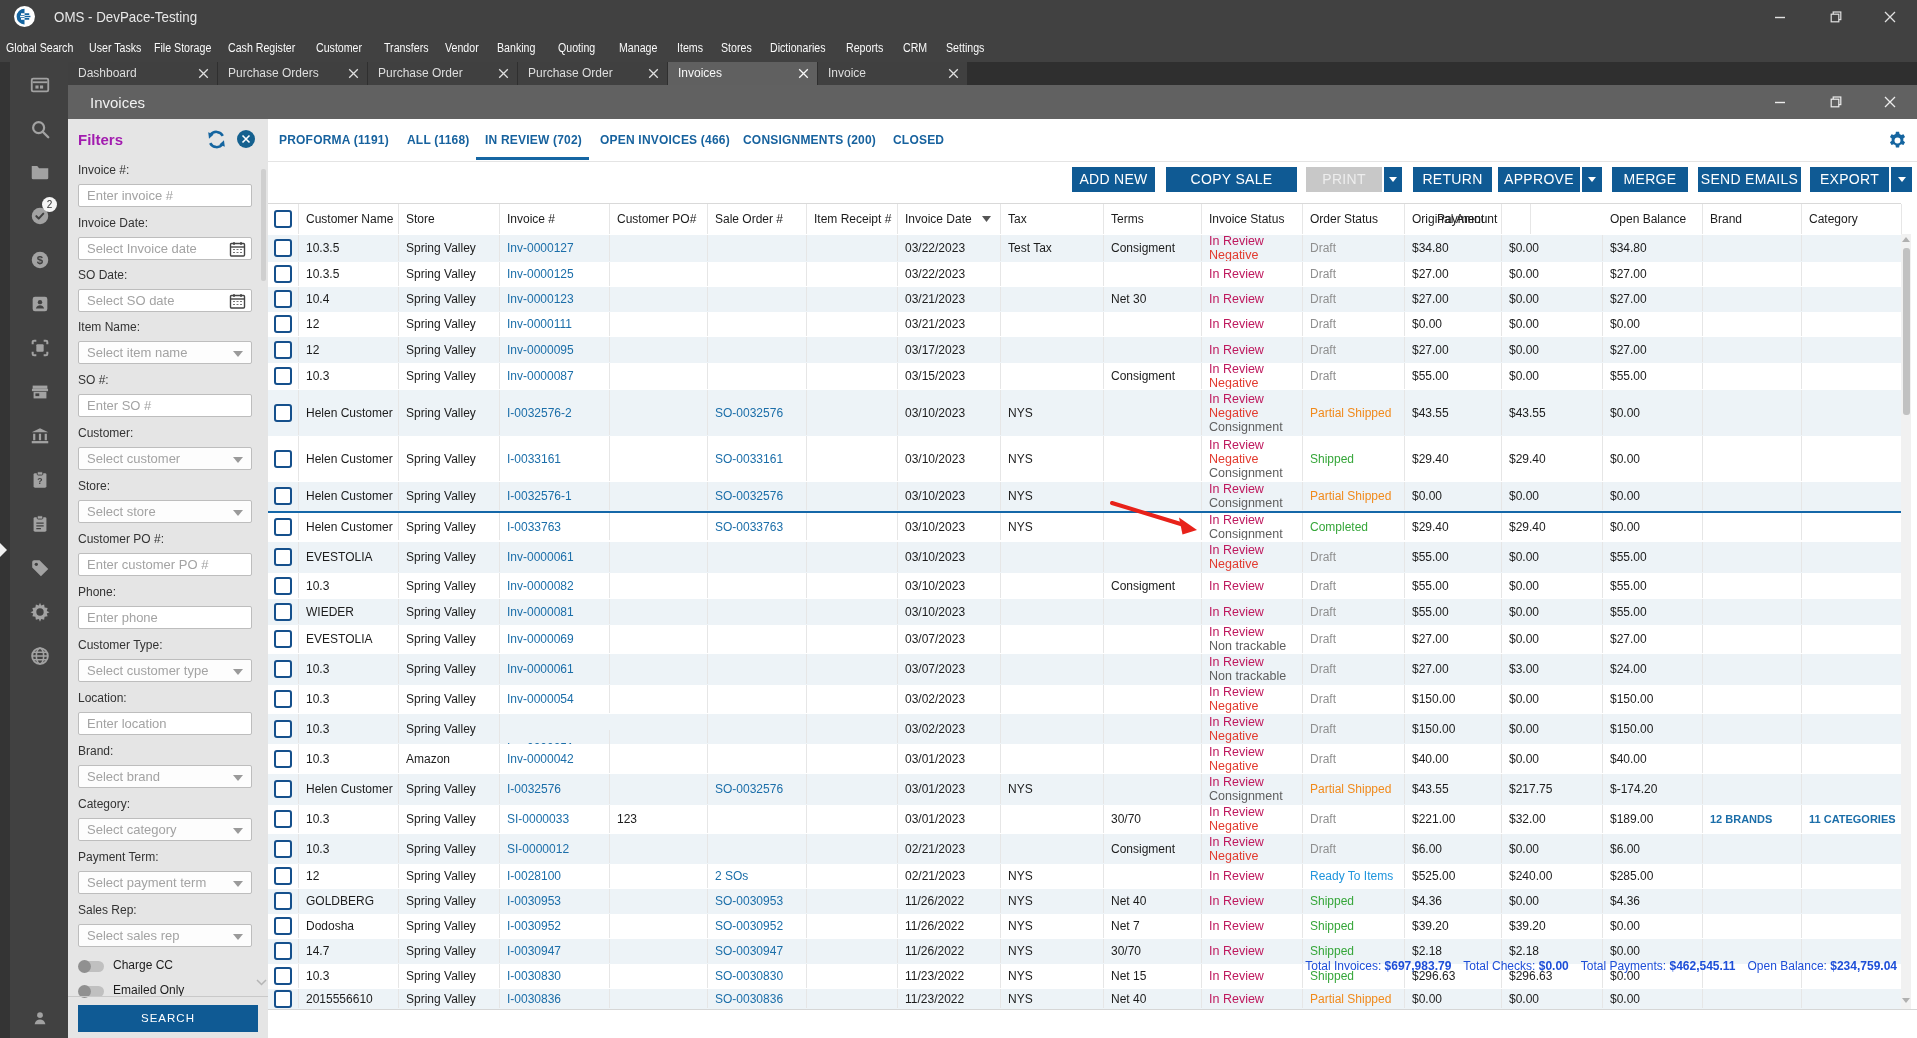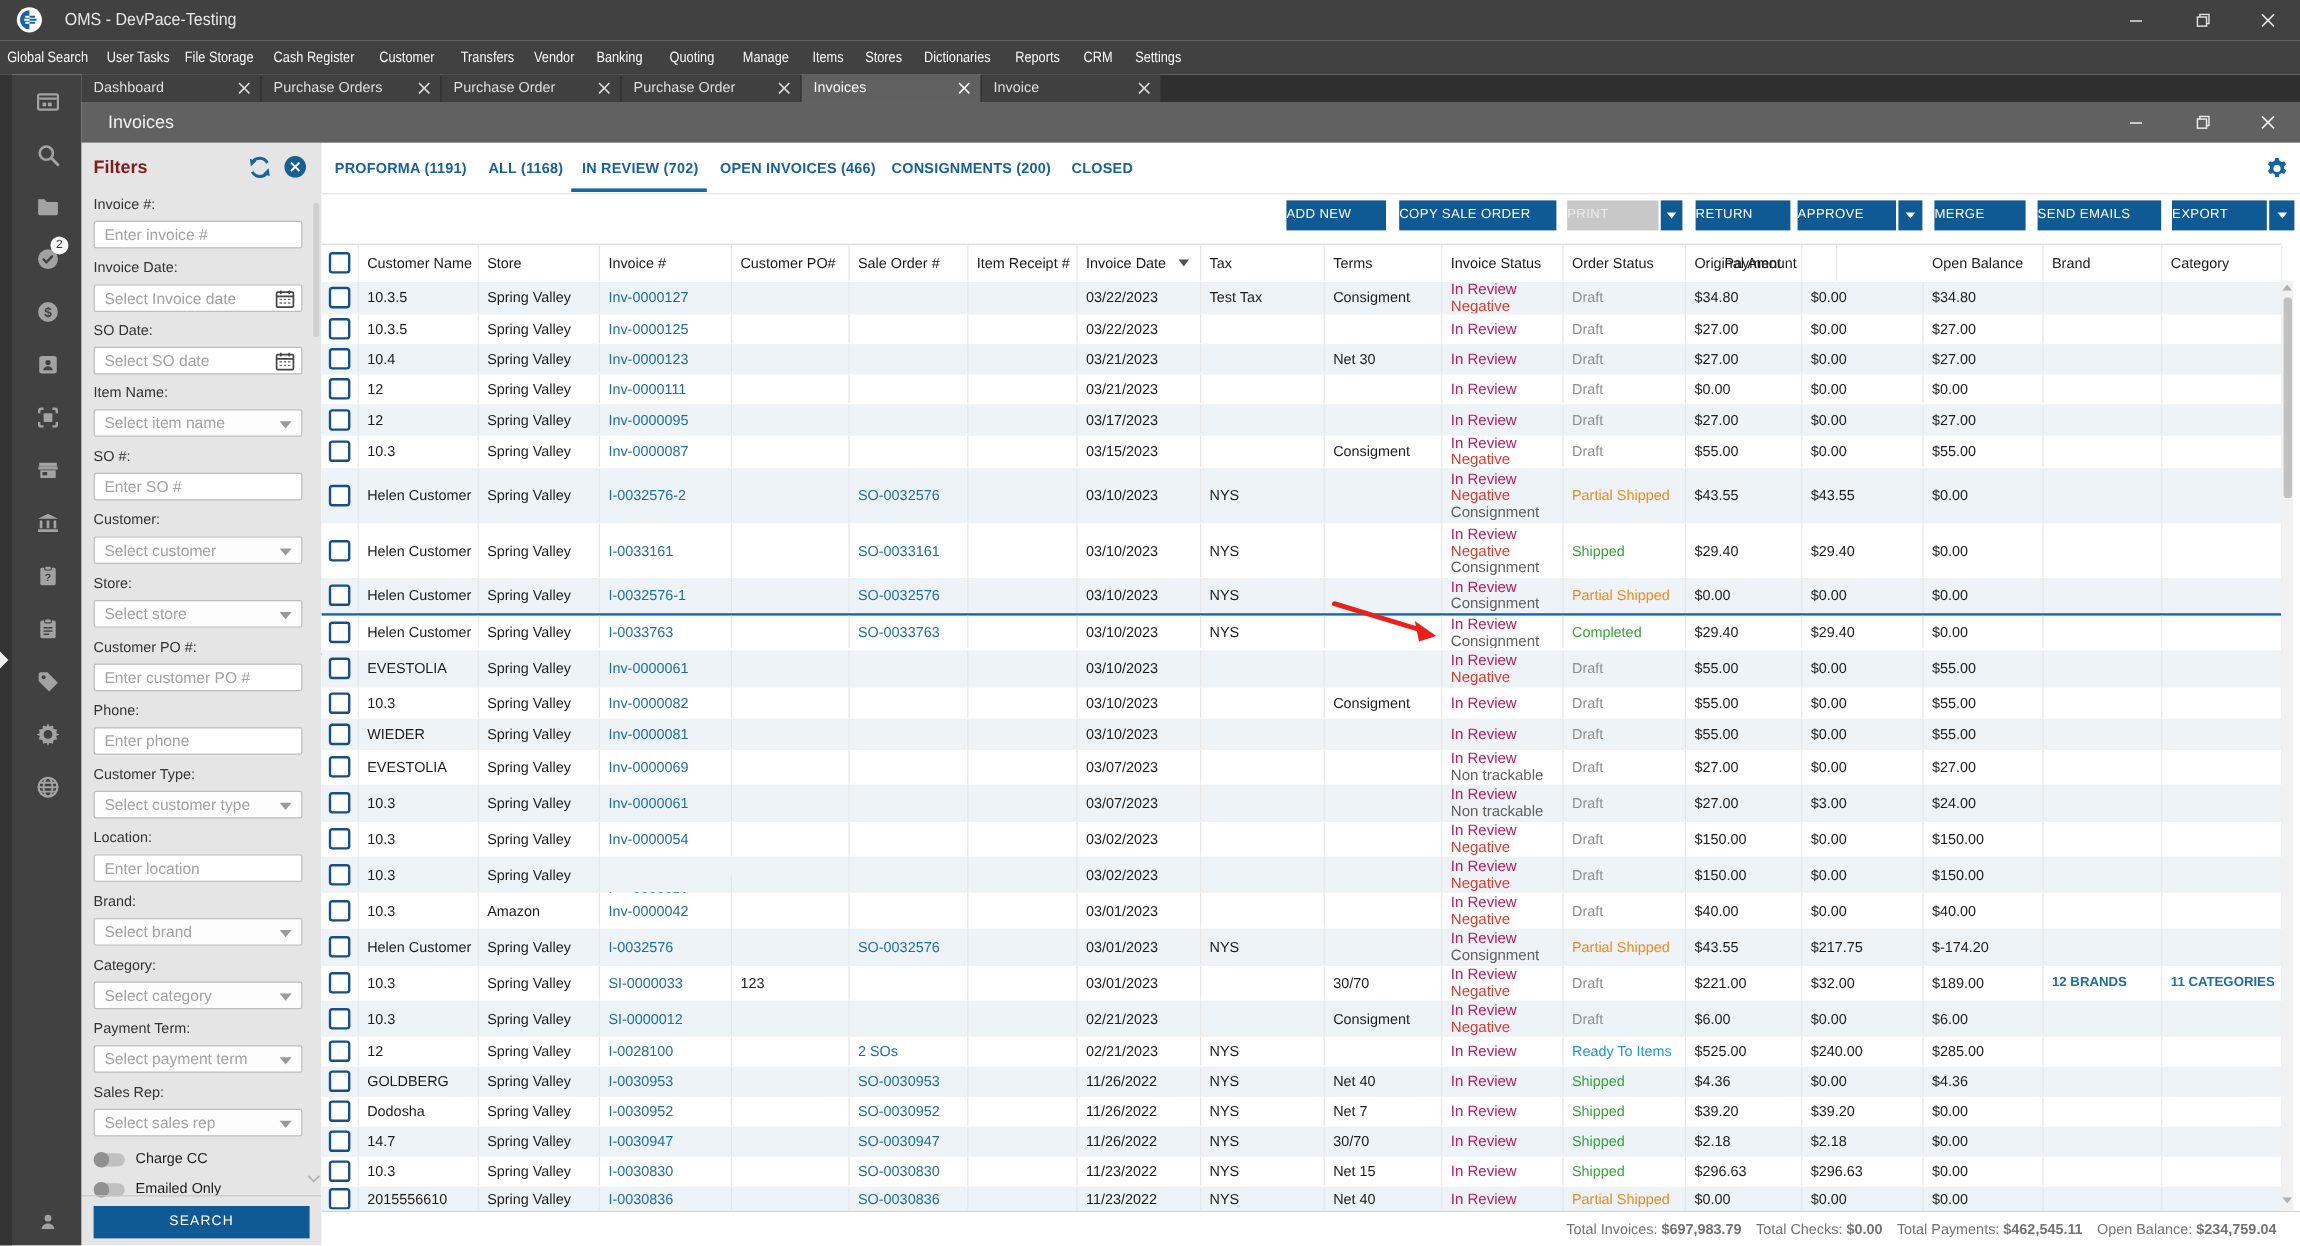--- a/index.html
+++ b/index.html
@@ -1,16 +1,16 @@
 <!DOCTYPE html>
 <html><head><meta charset="utf-8"><style>
 html,body{margin:0;padding:0}
 body{width:1917px;height:1038px;overflow:hidden;font-family:"Liberation Sans",sans-serif;position:relative;background:#fff}
 .abs{position:absolute}
-.btn{position:absolute;top:167px;height:25px;background:#0f5a94;color:#fff;font-size:11px;letter-spacing:0.3px;text-align:left;line-height:25px}
+.btn{position:absolute;top:167px;height:25px;background:#0f5a94;color:#fff;font-size:14px;letter-spacing:0.3px;text-align:center;line-height:25px}
 .btn.dis{background:#c8c8c8;color:#ededed}
 .tbl{position:absolute;font-size:12px;color:#1c1c1c}
 .tbl .hd,.tbl .row{position:absolute;left:0;width:100%}
 .tbl .hd{border-top:1px solid #d9d9d9;border-bottom:1px solid #cfcfcf;color:#1b1b1b;background:#fff}
 .row{background:#fff;border-bottom:1px solid #e9edf1}
 .row.alt{background:#edf3f7;border-bottom:1px solid #e4ebf1}
 .row.sel{border-top:2px solid #1467a8;border-bottom:2px solid #1467a8}
 .c{position:absolute;box-sizing:content-box;border-right:1px solid #e6e6e6;padding-left:8px;overflow:hidden;white-space:nowrap;display:flex;flex-direction:column;justify-content:center;align-items:flex-start}
 .c.cbc{padding:0}
 .cb{display:inline-block;width:14px;height:14px;border:2px solid #15508c;border-radius:3px;background:#fff;margin-left:6px}
@@ -156,21 +156,21 @@
     <path d="M1 6.5h10" stroke="#ededed" stroke-width="1.4"></path>
   </svg>
 <svg style="position:absolute;left:1830px;top:96px" width="12" height="12" viewBox="0 0 12 12">
     <rect x="3.2" y="1" width="7.6" height="7.6" fill="none" stroke="#ededed" stroke-width="1.2"></rect>
     <rect x="1.2" y="3.2" width="7.6" height="7.6" fill="#616161" stroke="#ededed" stroke-width="1.2"></rect>
   </svg>
 <svg style="position:absolute;left:1884px;top:96px" width="12" height="12" viewBox="0 0 12 12">
     <path d="M1 1l10 10M11 1L1 11" stroke="#ededed" stroke-width="1.3"></path>
   </svg>
 <div style="position:absolute;left:68px;top:119px;width:200px;height:919px;background:#e5e5e5;overflow:hidden">
-    <div style="position:absolute;left:10px;top:12px;font-size:15px;font-weight:bold;color:#7f1d1d">Filters</div>
+    <div style="position:absolute;left:10px;top:12px;font-size:15px;font-weight:bold;color:#a21caf">Filters</div>
     <svg style="position:absolute;left:138px;top:10px" width="21" height="21" viewBox="0 0 21 21">
       <path d="M16.8 6.8 A7.3 7.3 0 0 0 4.4 5.9" fill="none" stroke="#1565a0" stroke-width="2.5"></path>
       <path d="M2.2 3.2 L7.6 5.4 L3.0 9.8 z" fill="#1565a0"></path>
       <path d="M4.2 14.2 A7.3 7.3 0 0 0 16.6 15.1" fill="none" stroke="#1565a0" stroke-width="2.5"></path>
       <path d="M18.8 17.8 L13.4 15.6 L18.0 11.2 z" fill="#1565a0"></path>
     </svg>
     <div style="position:absolute;left:169px;top:11px;width:18px;height:18px;border-radius:9px;background:#15618f"><svg width="18" height="18" viewBox="0 0 18 18">
         <path d="M5.5 5.5l7 7M12.5 5.5l-7 7" stroke="#fff" stroke-width="1.6"></path>
       </svg></div>
     <div style="position:absolute;left:10px;top:44px;font-size:12px;color:#333333">Invoice #:</div>
@@ -920,16 +920,16 @@
       <div class="c " style="left:1334px;top:0;width:92px;height:19px">$0.00</div>
       <div class="c lnk bold" style="left:1434px;top:0;width:91px;height:19px"></div>
       <div class="c lnk bold" style="left:1533px;top:0;width:92px;height:19px"></div>
     </div>
   </div>
 <div class="abs" style="left:1901px;top:234px;width:10px;height:775px;background:#f1f1f1"></div>
 <div class="abs" style="left:1902.5px;top:248px;width:7px;height:167px;background:#c1c1c1;border-radius:3px"></div>
 <div class="abs" style="left:1902px;top:237px;width:0;height:0;border-left:4px solid transparent;border-right:4px solid transparent;border-bottom:5px solid #b0b0b0"></div>
 <div class="abs" style="left:1902px;top:998px;width:0;height:0;border-left:4px solid transparent;border-right:4px solid transparent;border-top:5px solid #b0b0b0"></div>
 <div class="abs" style="left:268px;top:1009px;width:1649px;height:29px;background:#fff;border-top:1px solid #d6d6d6"></div>
-<div class="abs" style="right:20px;top:1017px;font-size:12px;color:#737373">Total Invoices: <b>$697,983.79</b><span style="margin-left:12px"></span>Total Checks: <b>$0.00</b><span style="margin-left:12px"></span>Total Payments: <b>$462,545.11</b><span style="margin-left:12px"></span>Open Balance: <b>$234,759.04</b></div>
+<div class="abs" style="right:20px;top:959px;font-size:12px;color:#1d4ed8">Total Invoices: <b>$697,983.79</b><span style="margin-left:12px"></span>Total Checks: <b>$0.00</b><span style="margin-left:12px"></span>Total Payments: <b>$462,545.11</b><span style="margin-left:12px"></span>Open Balance: <b>$234,759.04</b></div>
 <svg class="abs" style="left:1100px;top:492px" width="110" height="48" viewBox="0 0 110 48">
     <path d="M12 11 L84 33" stroke="#e8221a" stroke-width="4" stroke-linecap="round" fill="none"></path>
     <path d="M97 38 L79 25.5 L82.5 42.5 z" fill="#e8221a"></path>
   </svg>
 </body></html>

